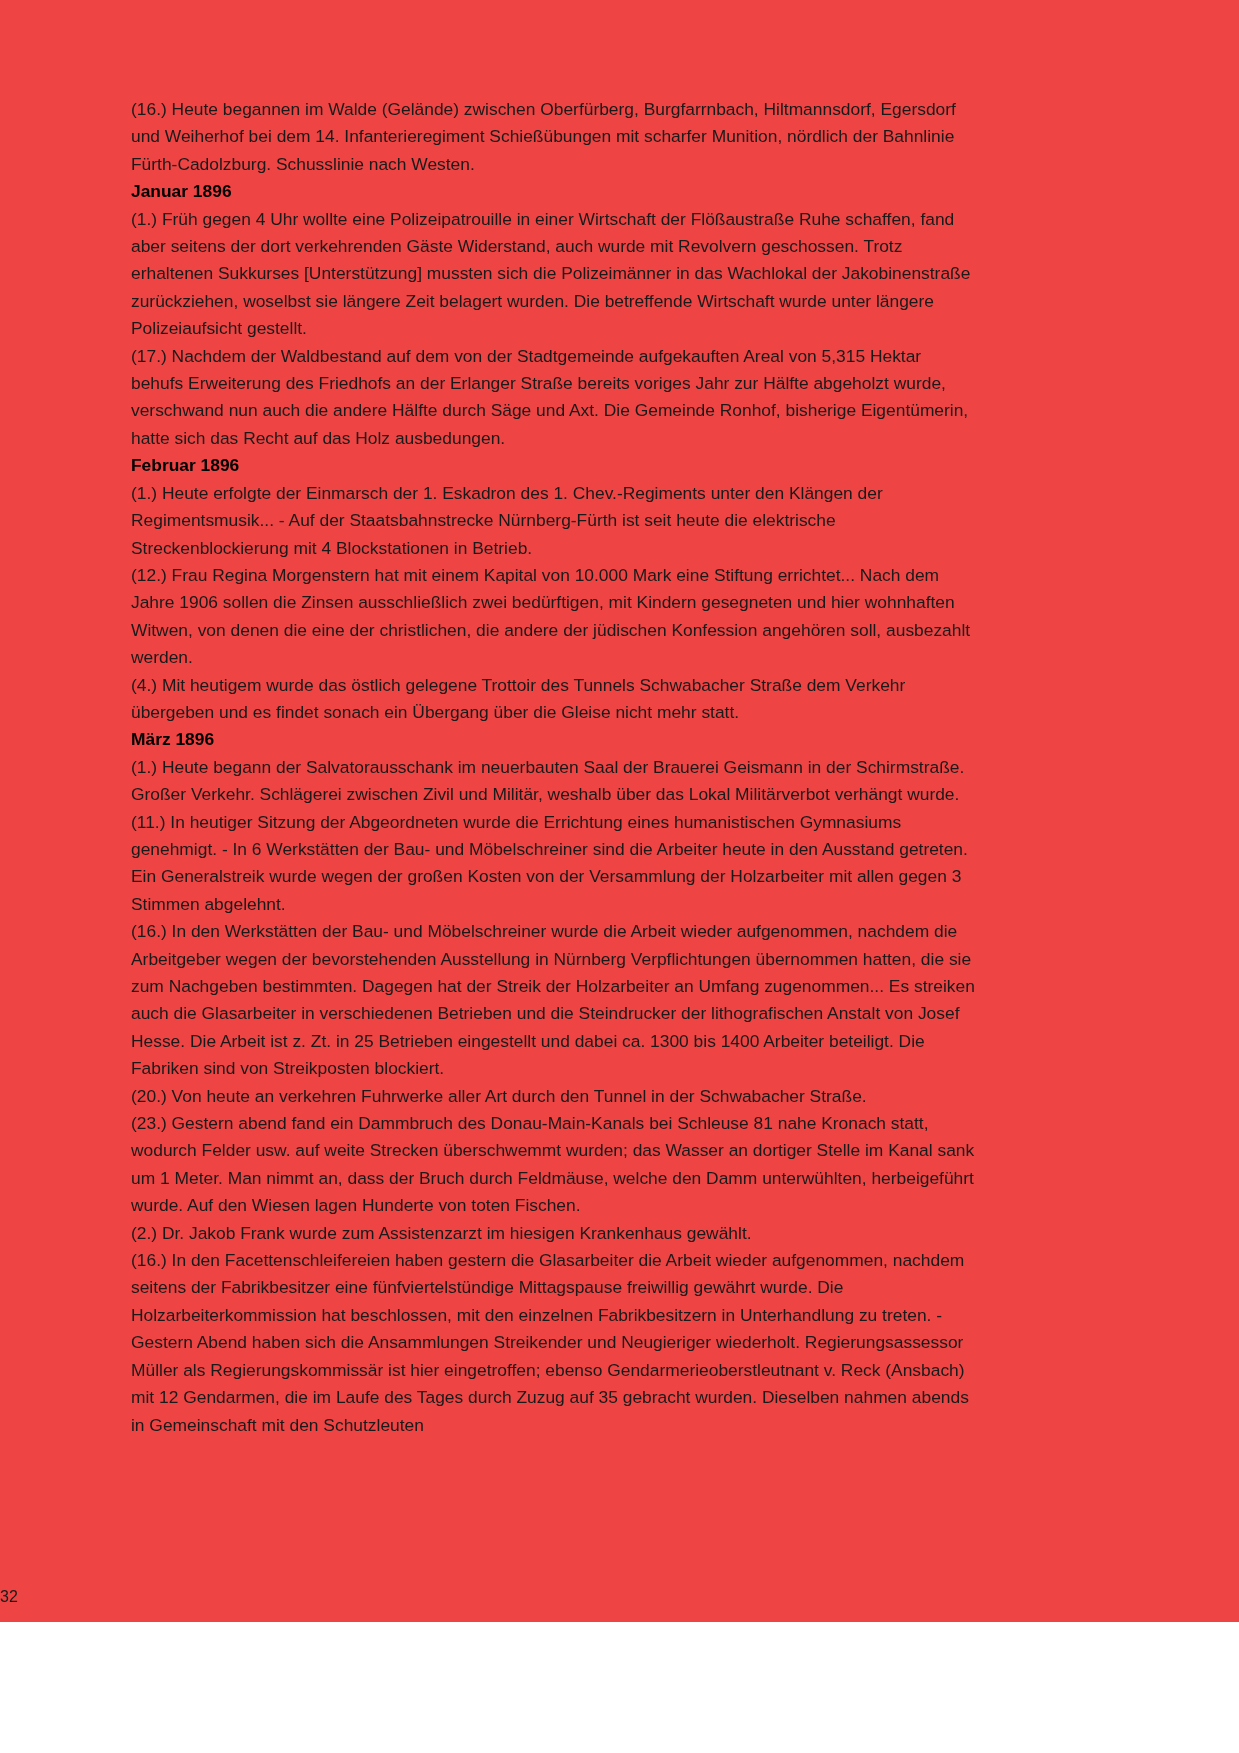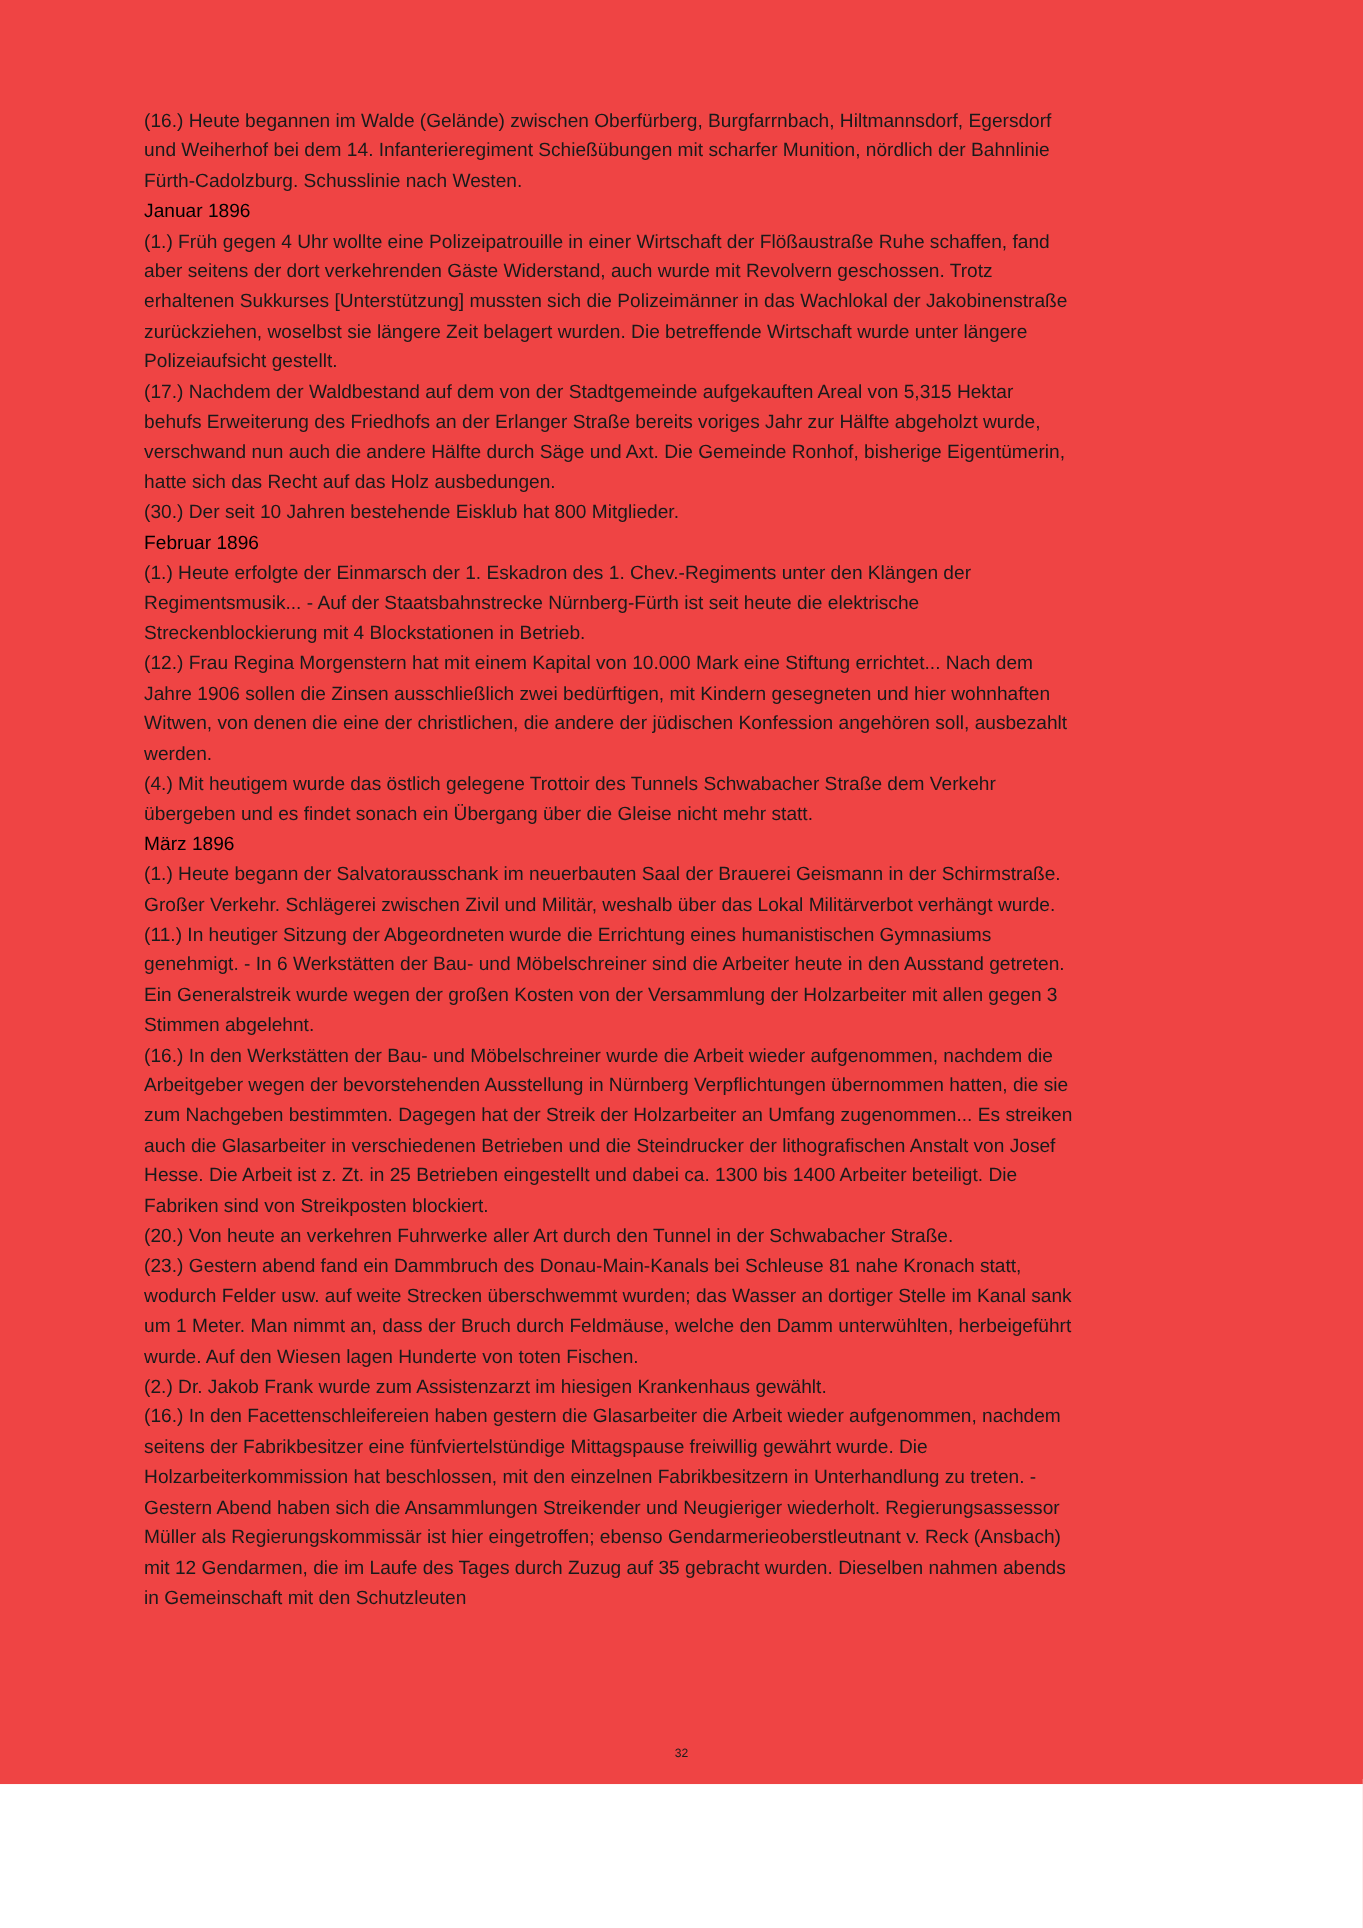--- a/index.html
+++ b/index.html
@@ -26,49 +26,47 @@
     margin: 0;
     font-size: 17.4px;
     line-height: 27.4px;
     text-align: left;
     color: #1a1a1a;
   }
   h2.heading {
     margin: 0;
     font-size: 17.4px;
     line-height: 27.4px;
-    font-weight: normal;
+    font-weight: bold;
     color: #000000;
   }
   .gap-before-heading { margin-top: 27px; }
   .gap-after-heading { margin-top: 27px; }
   .page-number {
     position: absolute;
     top: 1588px;
     left: 0;
     width: 1239px;
-    text-align: center;
-    font-size: 11px;
+    font-size: 16px;
     font-family: "Liberation Sans", sans-serif;
     color: #1a1a1a;
   }
 </style>
 </head>
 <body>
 
 <div class="page">
   <div class="content">
 
     <p class="para">(16.) Heute begannen im Walde (Gelände) zwischen Oberfürberg, Burgfarrnbach, Hiltmannsdorf, Egersdorf und Weiherhof bei dem 14. Infanterieregiment Schießübungen mit scharfer Munition, nördlich der Bahnlinie Fürth-Cadolzburg. Schusslinie nach Westen.</p>
 
     <h2 class="heading gap-before-heading">Januar 1896</h2>
 
     <p class="para gap-after-heading">(1.) Früh gegen 4 Uhr wollte eine Polizeipatrouille in einer Wirtschaft der Flößaustraße Ruhe schaffen, fand aber seitens der dort verkehrenden Gäste Widerstand, auch wurde mit Revolvern geschossen. Trotz erhaltenen Sukkurses [Unterstützung] mussten sich die Polizeimänner in das Wachlokal der Jakobinenstraße zurückziehen, woselbst sie längere Zeit belagert wurden. Die betreffende Wirtschaft wurde unter längere Polizeiaufsicht gestellt.</p>
     <p class="para">(17.) Nachdem der Waldbestand auf dem von der Stadtgemeinde aufgekauften Areal von 5,315 Hektar behufs Erweiterung des Friedhofs an der Erlanger Straße bereits voriges Jahr zur Hälfte abgeholzt wurde, verschwand nun auch die andere Hälfte durch Säge und Axt. Die Gemeinde Ronhof, bisherige Eigentümerin, hatte sich das Recht auf das Holz ausbedungen.</p>
-    <p class="para">(30.) Der seit 10 Jahren bestehende Eisklub hat 800 Mitglieder.</p>
 
     <h2 class="heading gap-before-heading">Februar 1896</h2>
 
     <p class="para gap-after-heading">(1.) Heute erfolgte der Einmarsch der 1. Eskadron des 1. Chev.-Regiments unter den Klängen der Regimentsmusik... - Auf der Staatsbahnstrecke Nürnberg-Fürth ist seit heute die elektrische Streckenblockierung mit 4 Blockstationen in Betrieb.</p>
     <p class="para">(12.) Frau Regina Morgenstern hat mit einem Kapital von 10.000 Mark eine Stiftung errichtet... Nach dem Jahre 1906 sollen die Zinsen ausschließlich zwei bedürftigen, mit Kindern gesegneten und hier wohnhaften Witwen, von denen die eine der christlichen, die andere der jüdischen Konfession angehören soll, ausbezahlt werden.</p>
     <p class="para">(4.) Mit heutigem wurde das östlich gelegene Trottoir des Tunnels Schwabacher Straße dem Verkehr übergeben und es findet sonach ein Übergang über die Gleise nicht mehr statt.</p>
 
     <h2 class="heading gap-before-heading">März 1896</h2>
 
     <p class="para gap-after-heading">(1.) Heute begann der Salvatorausschank im neuerbauten Saal der Brauerei Geismann in der Schirmstraße. Großer Verkehr. Schlägerei zwischen Zivil und Militär, weshalb über das Lokal Militärverbot verhängt wurde.</p>

